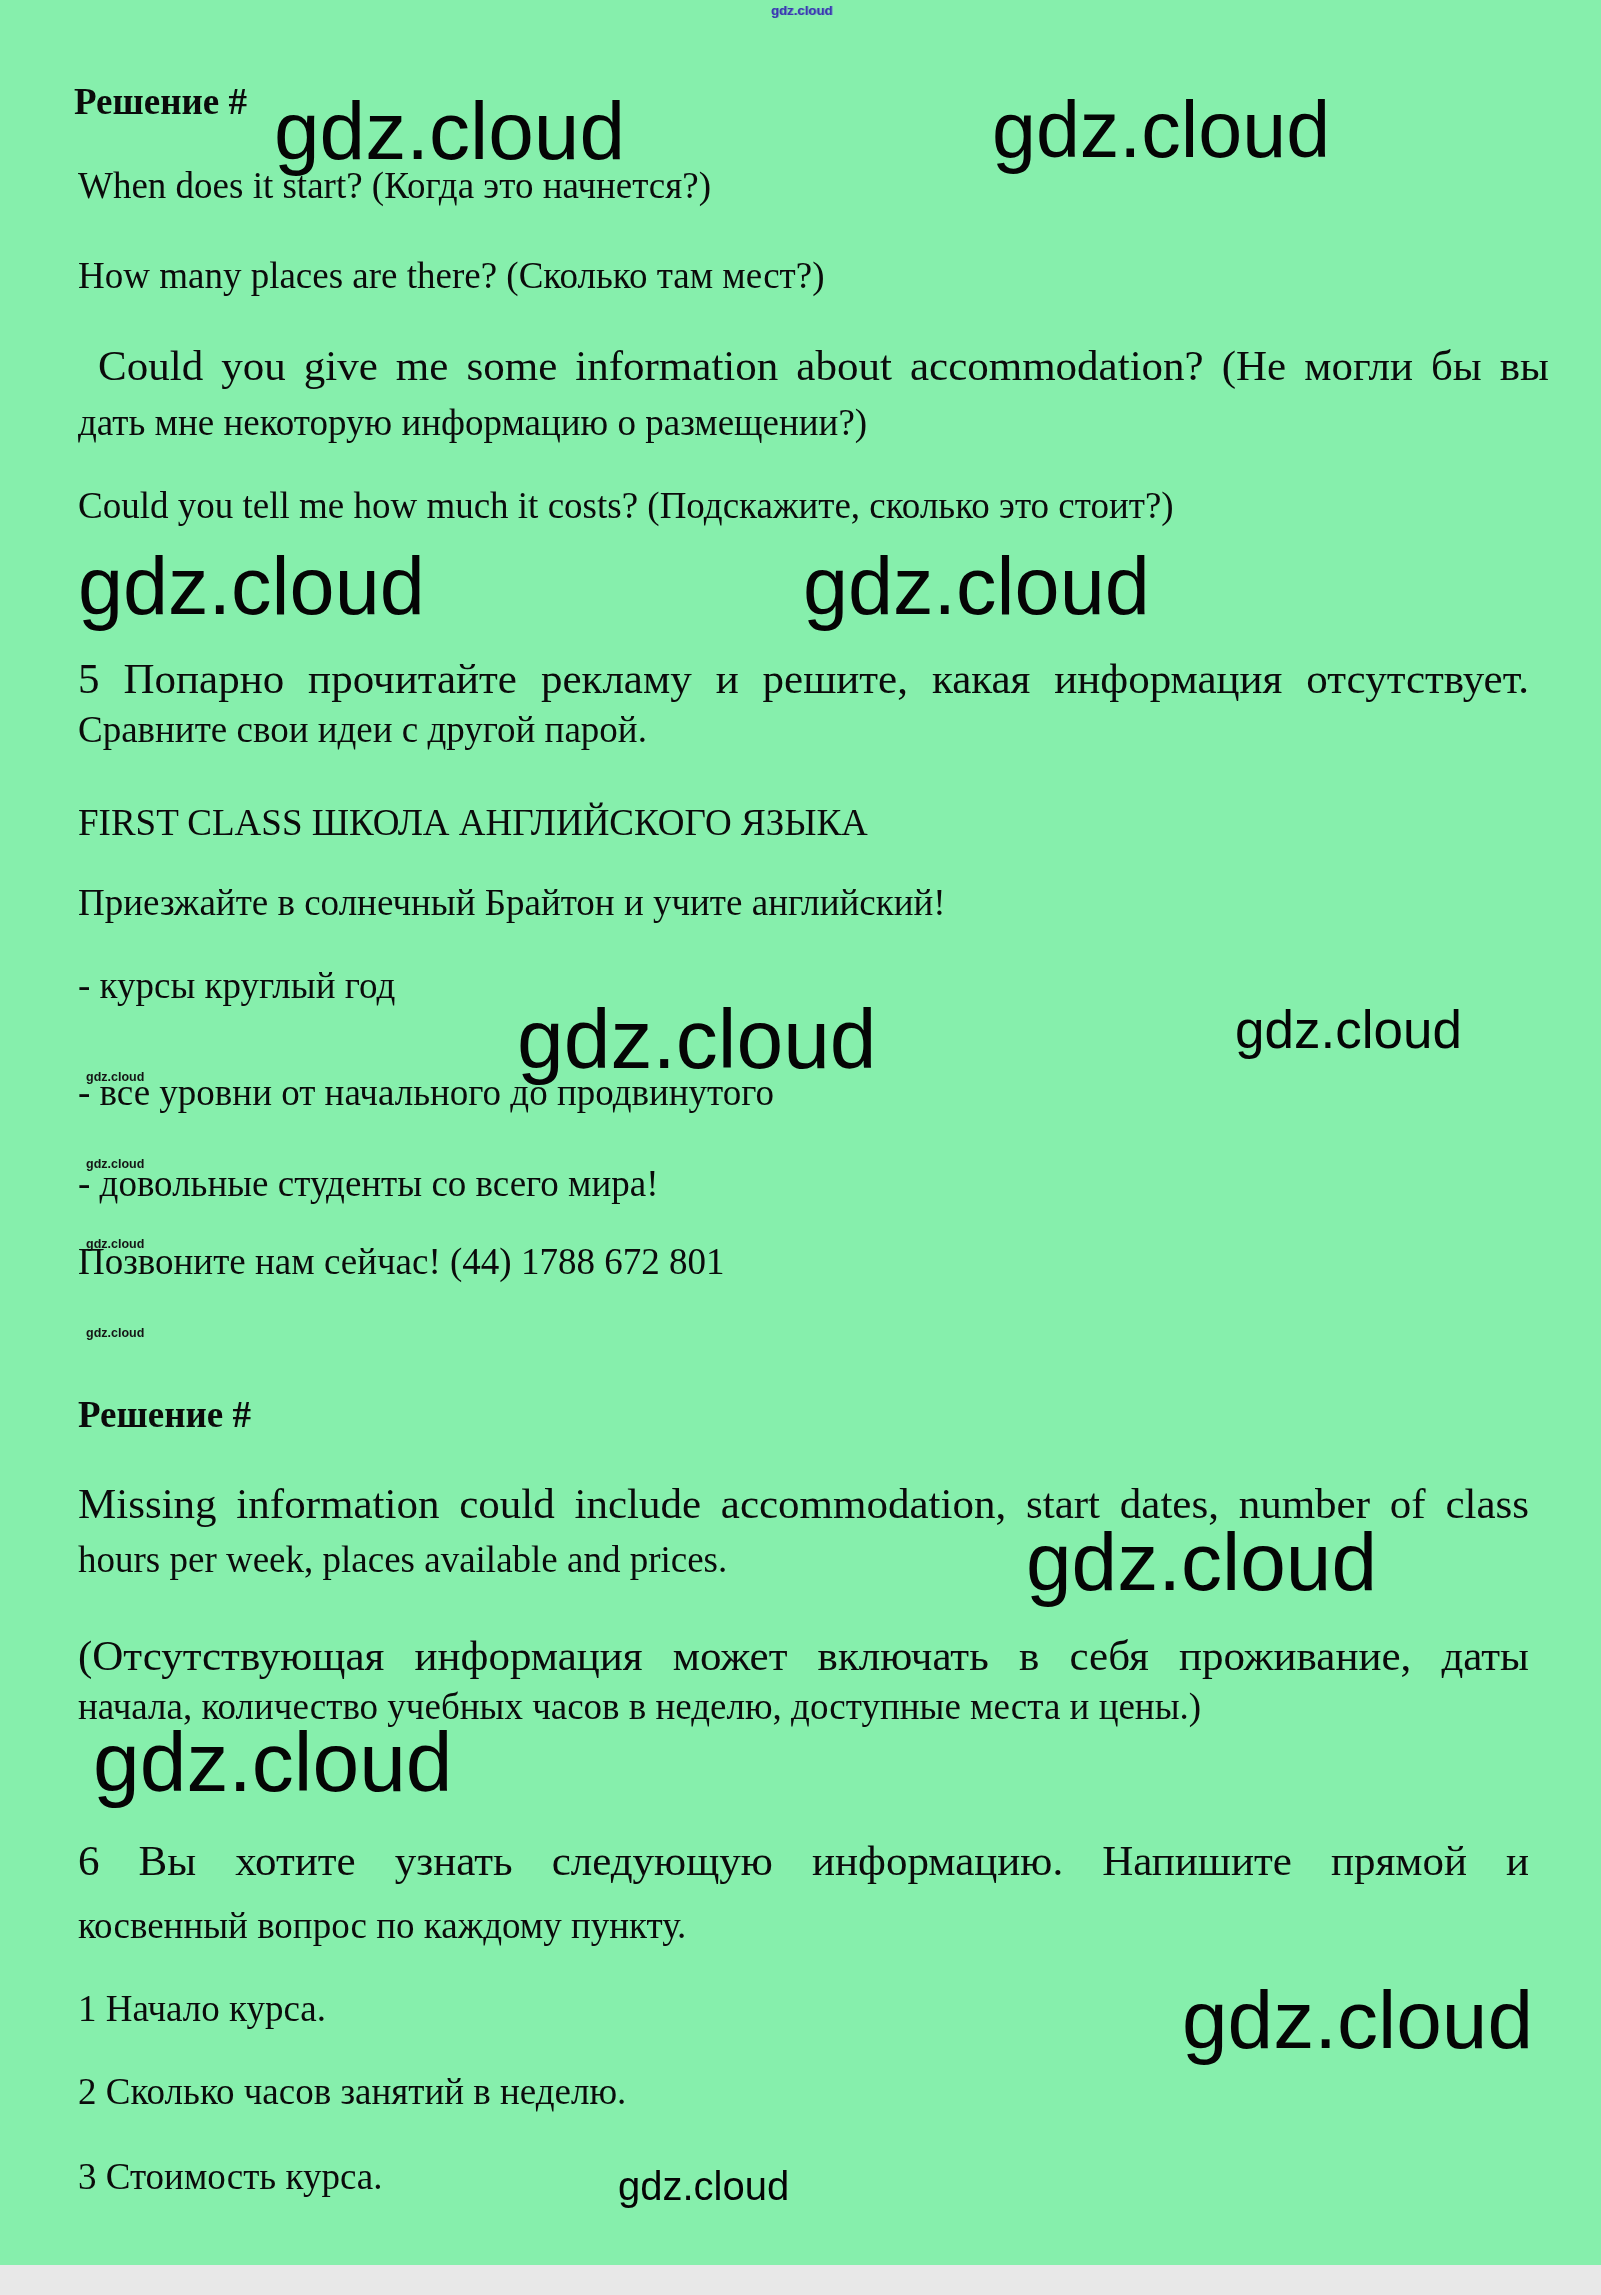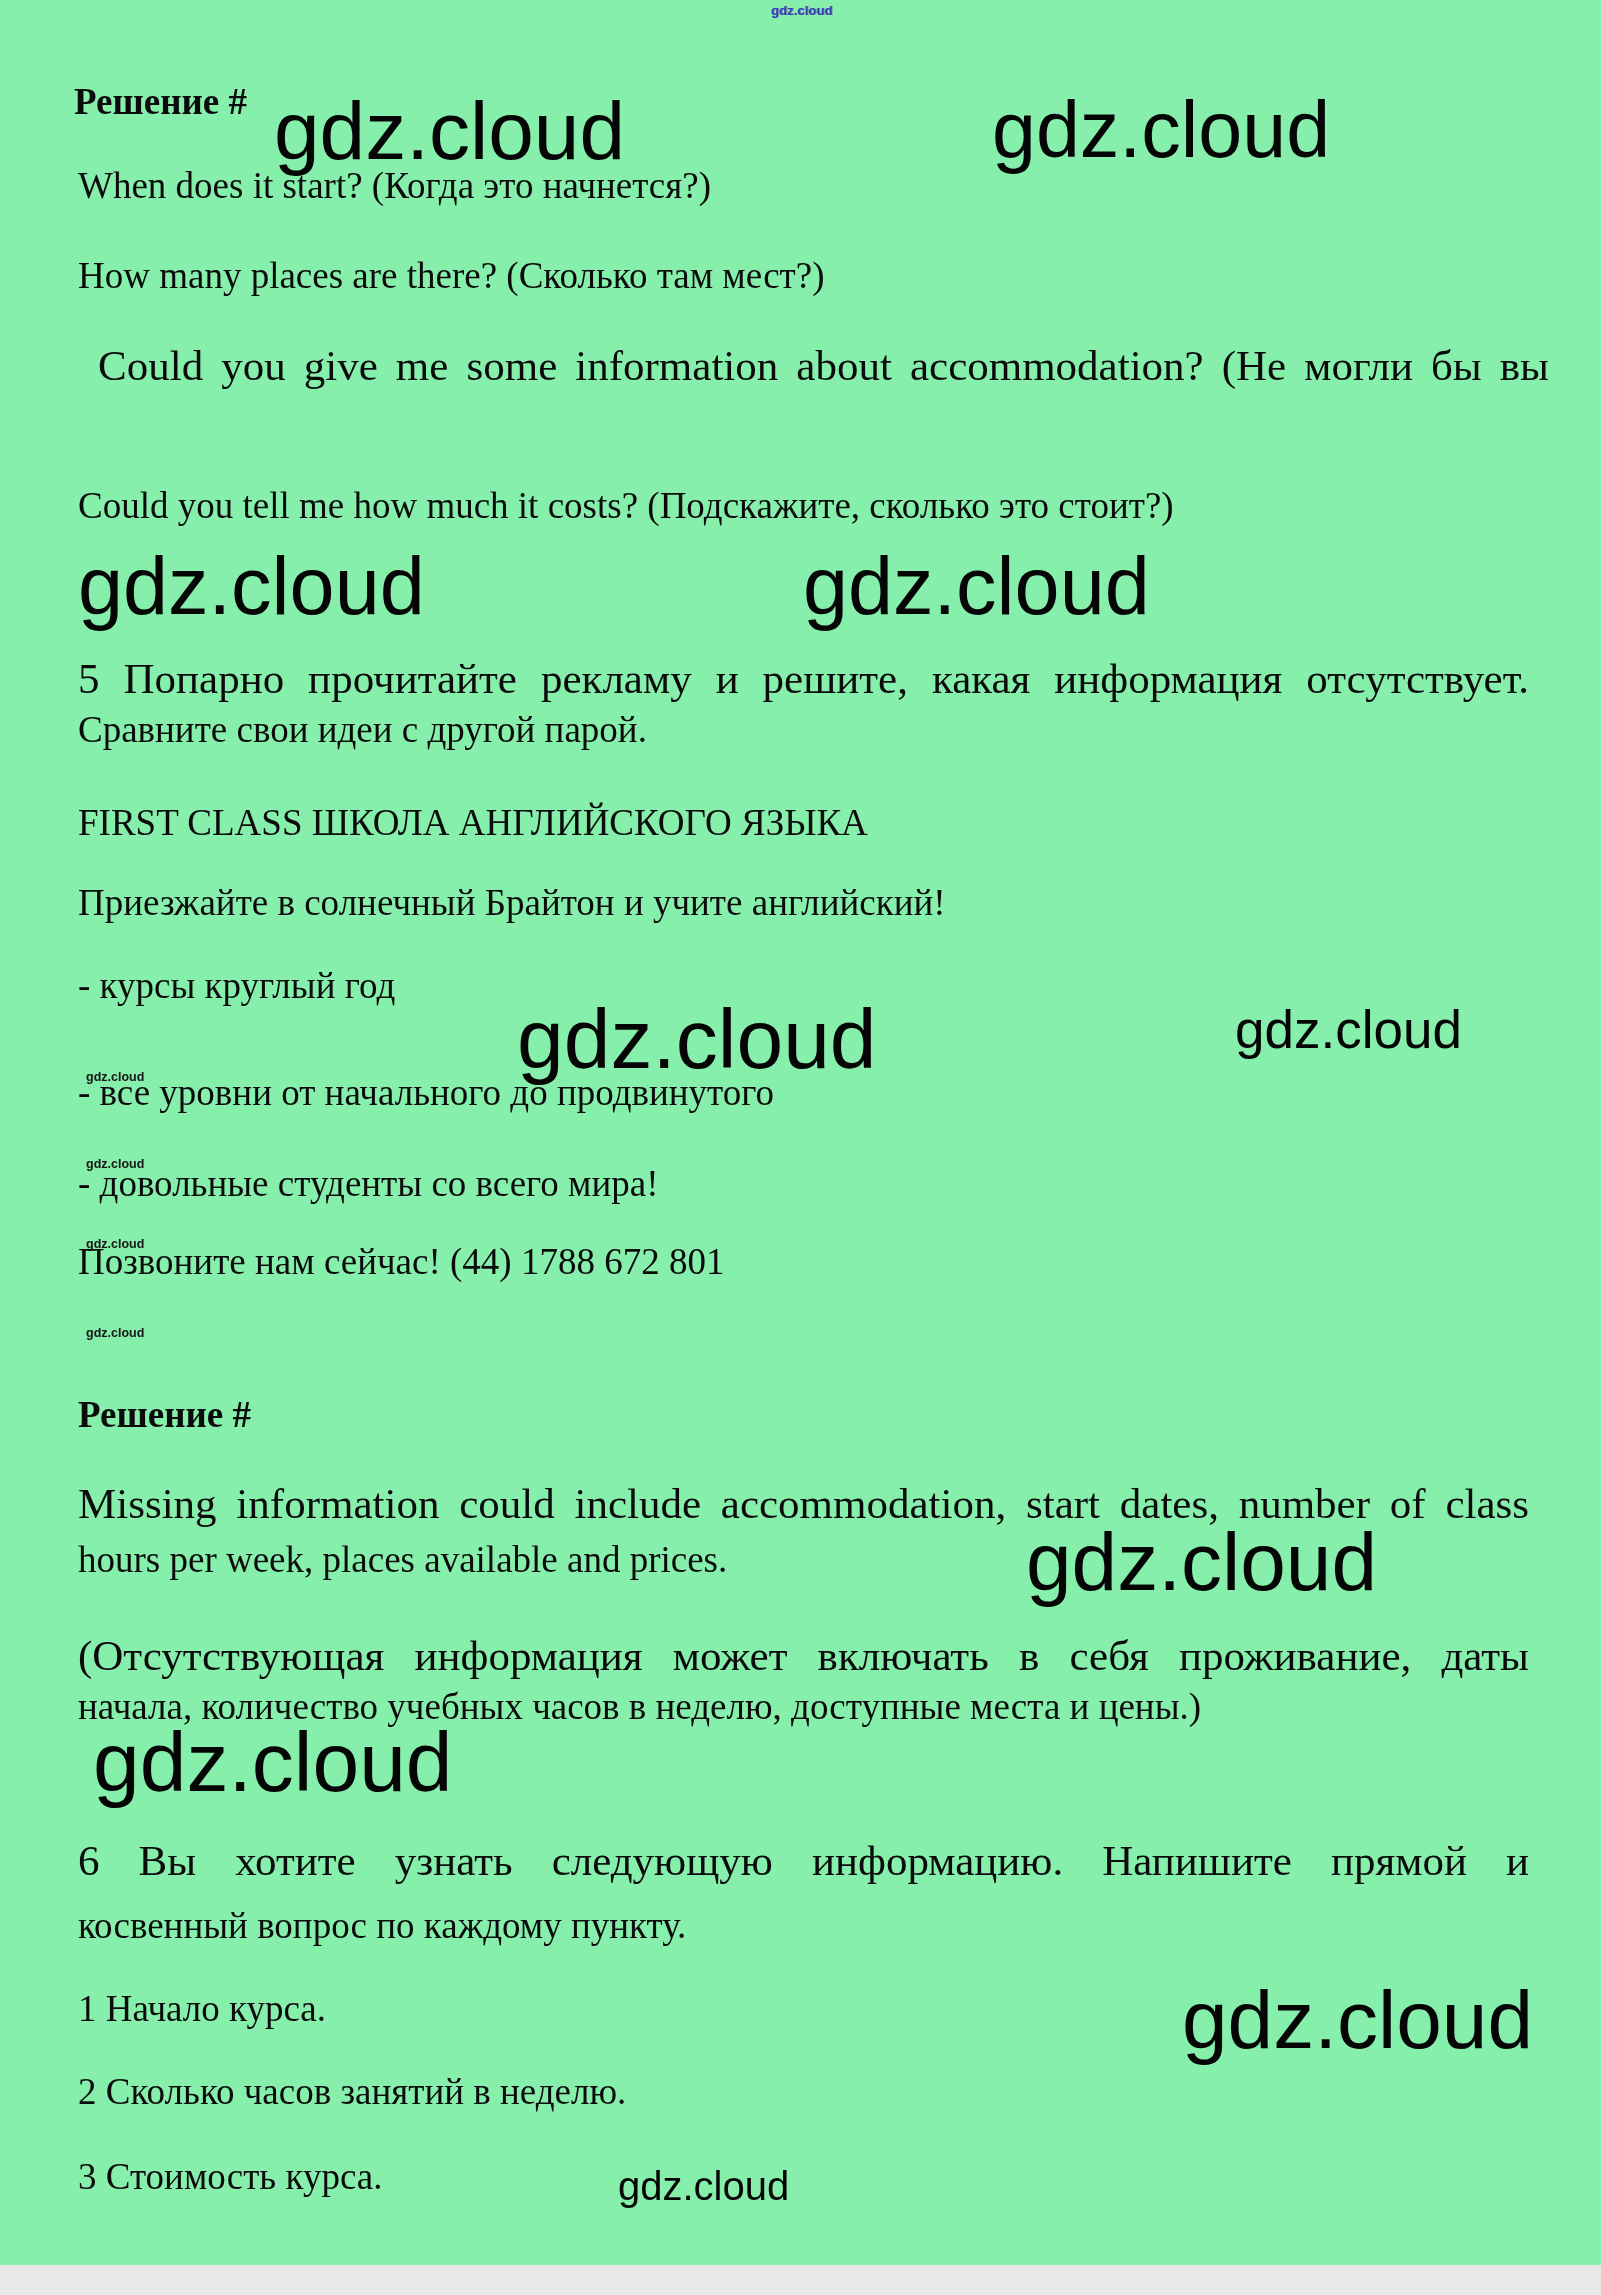--- a/index.html
+++ b/index.html
@@ -67,20 +67,21 @@
   <div class="line bold" style="left:74px; top:82px;">Решение #</div>
 
   <div class="wm" style="left:274px; top:90px; font-size:82px;">gdz.cloud</div>
   <div class="wm" style="left:992px; top:90px; font-size:79px;">gdz.cloud</div>
 
   <div class="line" style="left:78px; top:256px;">How many places are there? (Сколько там мест?)</div>
 
   <div class="line" style="left:78px; top:166px;">When does it start? (Когда это начнется?)</div>
 
   <div class="jline" style="left:78px; top:342px;margin-left:20px;">Could you give me some information about accommodation? (Не могли бы вы</div>
+  <div class="line" style="left:78px; top:403px;">дать мне некоторую информацию о размещении?)</div>
 
   <div class="line" style="left:78px; top:486px;">Could you tell me how much it costs? (Подскажите, сколько это стоит?)</div>
 
   <div class="wm" style="left:78px; top:546px; font-size:81px;">gdz.cloud</div>
   <div class="wm" style="left:803px; top:546px; font-size:81px;">gdz.cloud</div>
 
   <div class="jline" style="left:78px; top:655px;">5 Попарно прочитайте рекламу и решите, какая информация отсутствует.</div>
   <div class="line" style="left:78px; top:710px;">Сравните свои идеи с другой парой.</div>
 
   <div class="line" style="left:78px; top:803px;">FIRST CLASS ШКОЛА АНГЛИЙСКОГО ЯЗЫКА</div>

